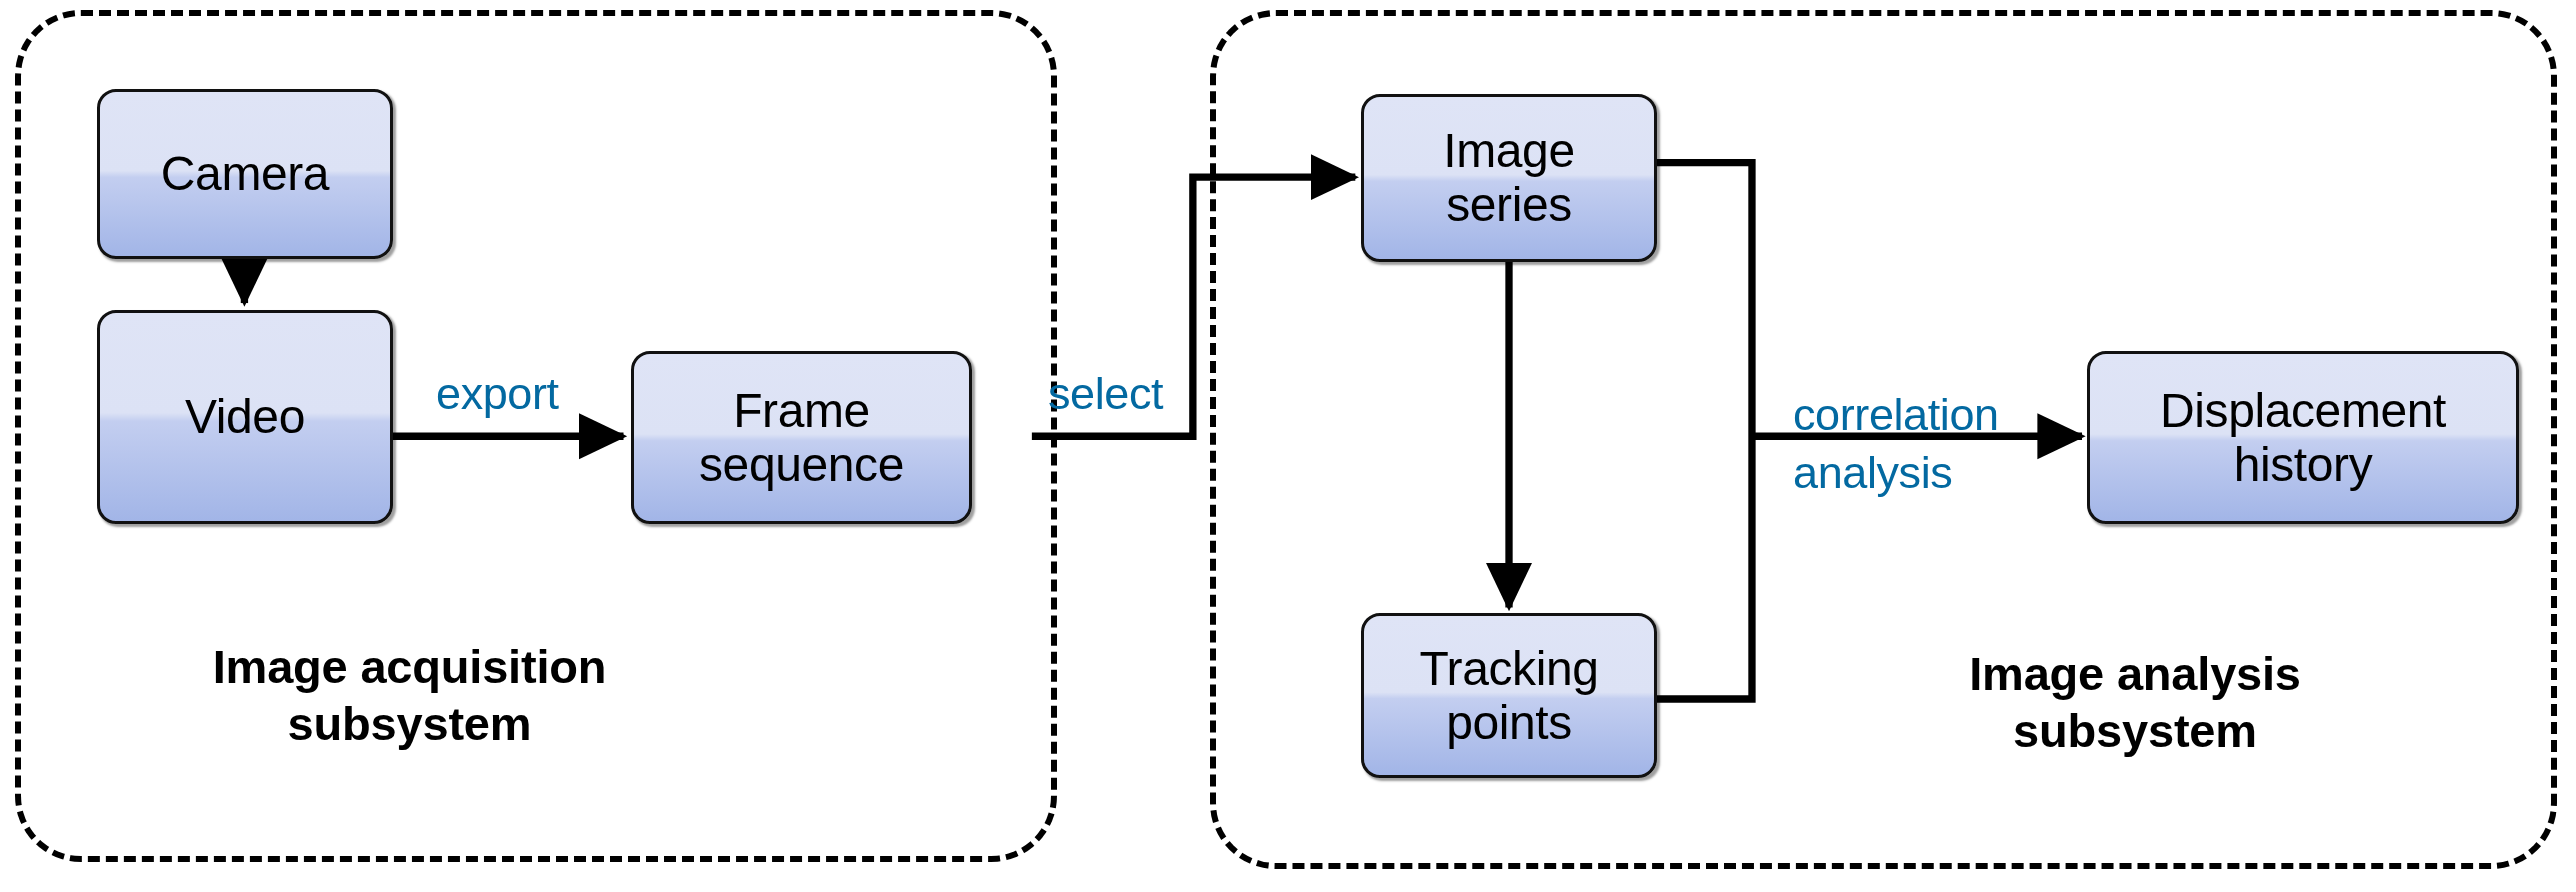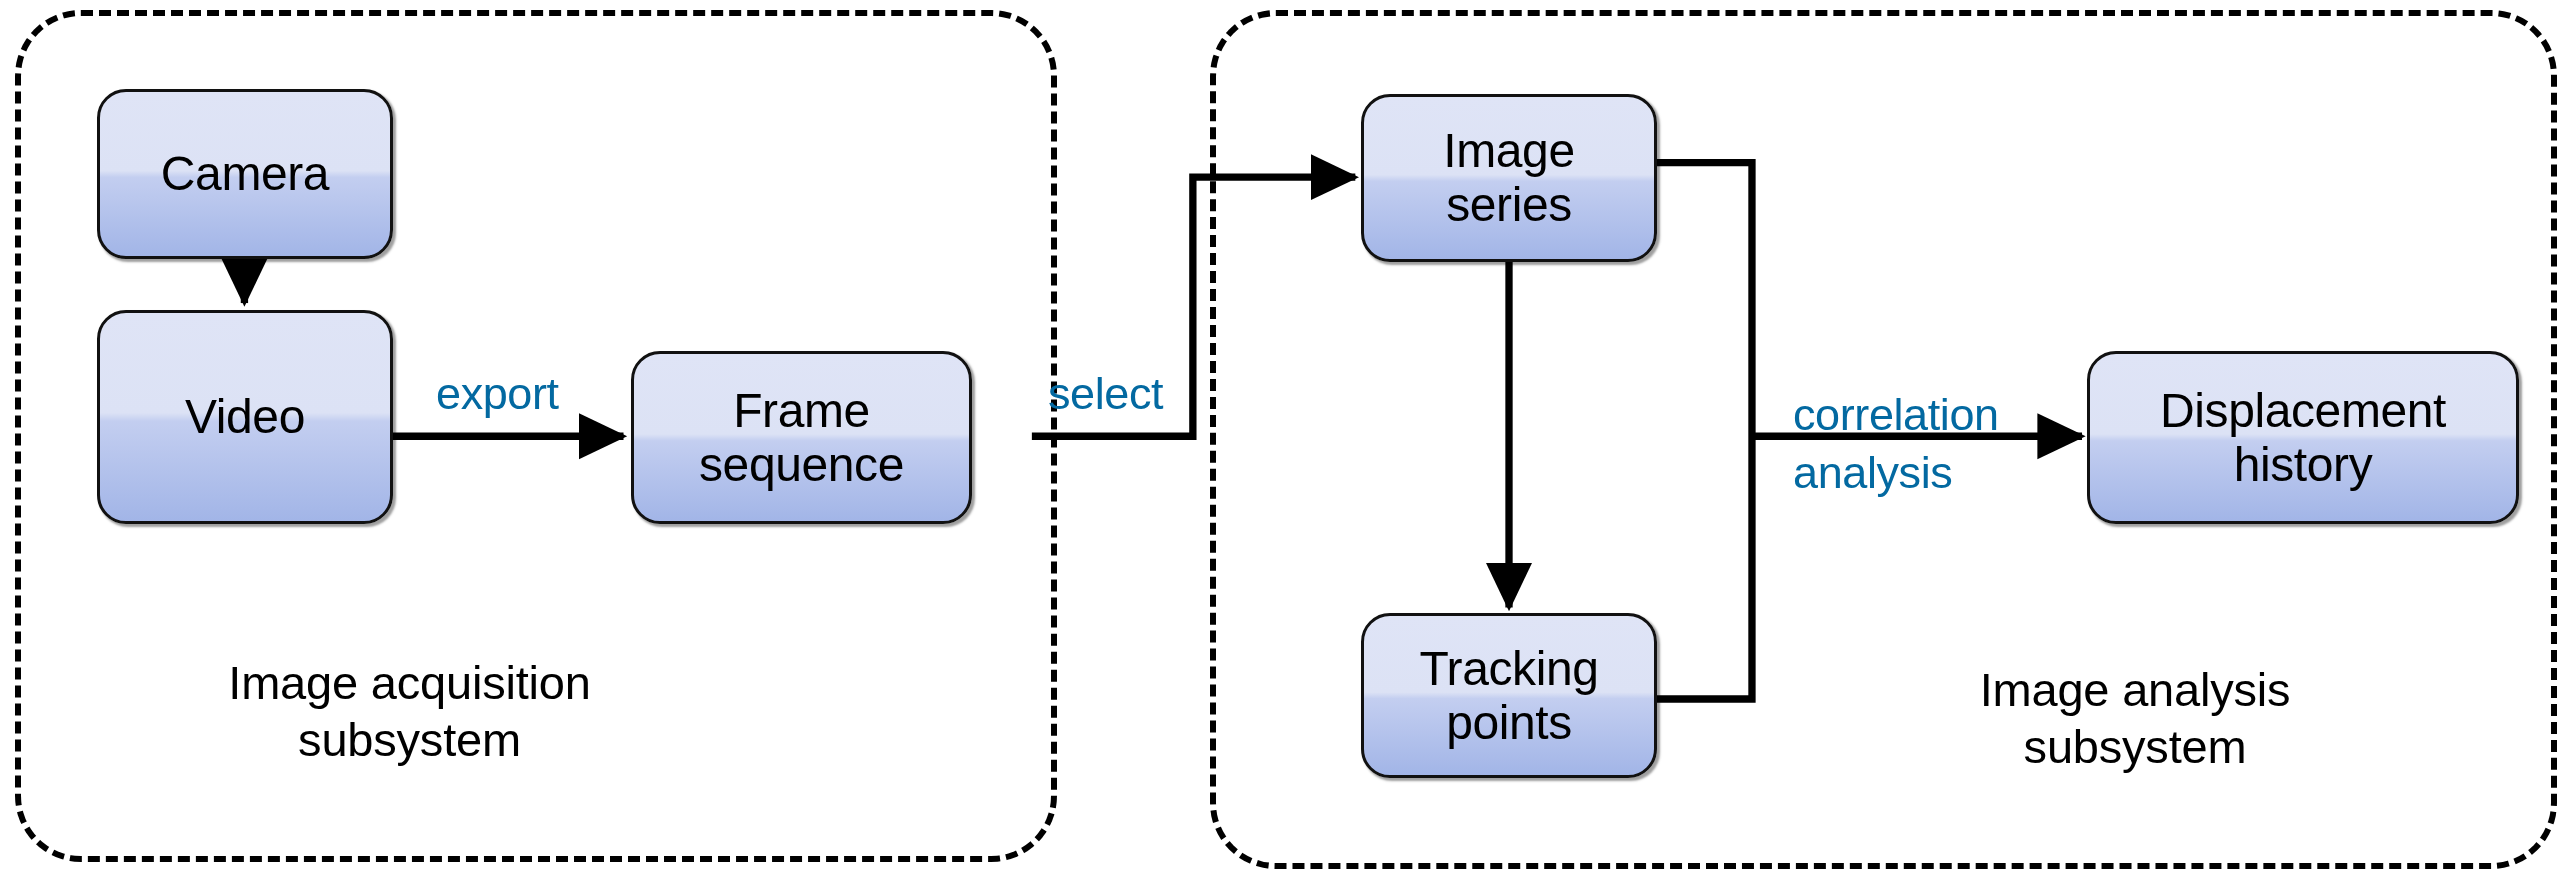--- a/index.html
+++ b/index.html
@@ -30,21 +30,21 @@
     position: absolute;
     border: 6.6px dashed #000000;
     border-radius: 66px;
     box-sizing: border-box;
     background: transparent;
   }
   .node {
     position: absolute;
     box-sizing: border-box;
     border: 3.7px solid #111111;
-    border-radius: 29px;
+    border-radius: 19px;
     background: linear-gradient(to bottom, #dfe4f6 0%, #dce2f5 48%, #c3cef0 52%, #a2b5e7 100%);
     box-shadow: 2.2px 2.9px 2.2px rgba(0,0,0,0.38);
     display: flex;
     align-items: center;
     justify-content: center;
     text-align: center;
     color: #000000;
     font-size: 48px;
     line-height: 1.12;
     font-weight: 400;
@@ -60,26 +60,25 @@
     color: #0369a1;
     font-size: 45px;
     line-height: 1.05;
     white-space: nowrap;
     letter-spacing: -0.4px;
   }
   .subsystem-caption {
     position: absolute;
     color: #000000;
     font-size: 47px;
-    font-weight: normal;
+    font-weight: bold;
     line-height: 1.22;
     text-align: center;
     white-space: pre-line;
     letter-spacing: -0.2px;
-    margin-top: 16px;
   }
 </style>
 </head>
 <body>
 
 <div id="stage">
 
   <div class="subsystem" style="left:14.6px; top:10.2px; width:1042px; height:852px;"></div>
 
   <div class="subsystem" style="left:1210px; top:10.2px; width:1347px; height:859px;"></div>

